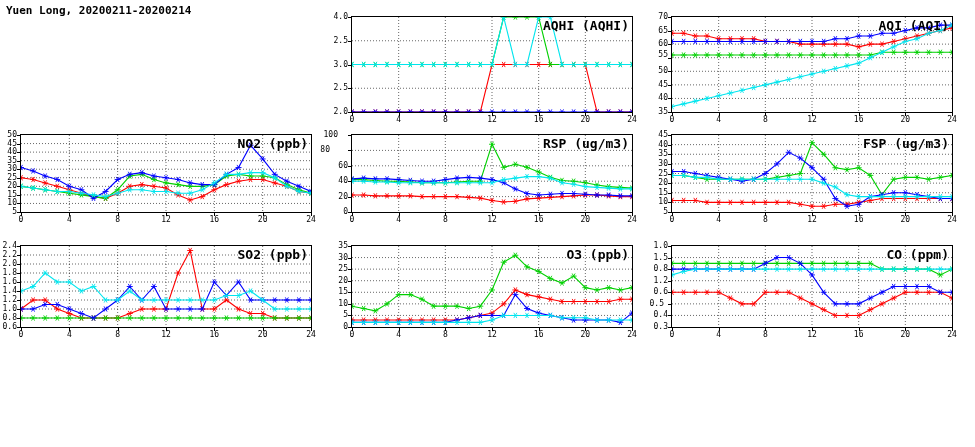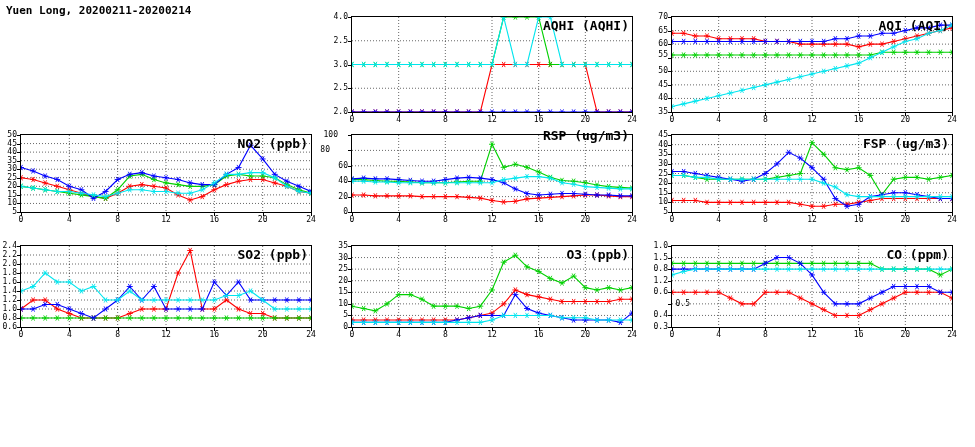--- a/index.html
+++ b/index.html
@@ -582,21 +582,21 @@
           <path d="M195.33,43.12L201.33,43.12 M196.83,40.52L199.83,45.72 M199.83,40.52L196.83,45.72" stroke="#00e5ee" stroke-width="0.9" fill="none"></path>
           <path d="M207.00,47.74L213.00,47.74 M208.50,45.14L211.50,50.34 M211.50,45.14L208.50,50.34" stroke="#00e5ee" stroke-width="0.9" fill="none"></path>
           <path d="M218.67,49.28L224.67,49.28 M220.17,46.68L223.17,51.88 M223.17,46.68L220.17,51.88" stroke="#00e5ee" stroke-width="0.9" fill="none"></path>
           <path d="M230.33,51.59L236.33,51.59 M231.83,48.99L234.83,54.19 M234.83,48.99L231.83,54.19" stroke="#00e5ee" stroke-width="0.9" fill="none"></path>
           <path d="M242.00,52.36L248.00,52.36 M243.50,49.76L246.50,54.96 M246.50,49.76L243.50,54.96" stroke="#00e5ee" stroke-width="0.9" fill="none"></path>
           <path d="M253.67,53.13L259.67,53.13 M255.17,50.53L258.17,55.73 M258.17,50.53L255.17,55.73" stroke="#00e5ee" stroke-width="0.9" fill="none"></path>
           <path d="M265.33,53.90L271.33,53.90 M266.83,51.30L269.83,56.50 M269.83,51.30L266.83,56.50" stroke="#00e5ee" stroke-width="0.9" fill="none"></path>
           <path d="M277.00,53.90L283.00,53.90 M278.50,51.30L281.50,56.50 M281.50,51.30L278.50,56.50" stroke="#00e5ee" stroke-width="0.9" fill="none"></path>
         </svg>
       </div>
-      <div class="plotlabel" style="left: 629px; top: 128px; transform: translateX(-100%);">RSP (ug/m3)</div>
+      <div class="plotlabel" style="left: 629px; top: 136px; transform: translateX(-100%);">RSP (ug/m3)</div>
       <div class="ytick" style="left: 321px; width: 27px; top: 207px;">0</div>
       <div style="position: absolute; left: 348px; top: 212px; width: 3px; height: 1px; background: rgb(0, 0, 0);"></div>
       <div class="ytick" style="left: 321px; width: 27px; top: 191.6px;">20</div>
       <div style="position: absolute; left: 348px; top: 196.6px; width: 3px; height: 1px; background: rgb(0, 0, 0);"></div>
       <div class="ytick" style="left: 321px; width: 27px; top: 176.2px;">40</div>
       <div style="position: absolute; left: 348px; top: 181.2px; width: 3px; height: 1px; background: rgb(0, 0, 0);"></div>
       <div class="ytick" style="left: 321px; width: 27px; top: 160.8px;">60</div>
       <div style="position: absolute; left: 348px; top: 165.8px; width: 3px; height: 1px; background: rgb(0, 0, 0);"></div>
       <div class="ytick" style="left: 303px; width: 27px; top: 145.4px;">80</div>
       <div style="position: absolute; left: 348px; top: 150.4px; width: 3px; height: 1px; background: rgb(0, 0, 0);"></div>
@@ -1200,21 +1200,21 @@
           <path d="M253.67,23.14L259.67,23.14 M255.17,20.54L258.17,25.74 M258.17,20.54L255.17,25.74" stroke="#00e5ee" stroke-width="0.9" fill="none"></path>
           <path d="M265.33,23.14L271.33,23.14 M266.83,20.54L269.83,25.74 M269.83,20.54L266.83,25.74" stroke="#00e5ee" stroke-width="0.9" fill="none"></path>
           <path d="M277.00,23.14L283.00,23.14 M278.50,20.54L281.50,25.74 M281.50,20.54L278.50,25.74" stroke="#00e5ee" stroke-width="0.9" fill="none"></path>
         </svg>
       </div>
       <div class="plotlabel" style="left: 949px; top: 247px; transform: translateX(-100%);">CO (ppm)</div>
       <div class="ytick" style="left: 641px; width: 27px; top: 322px;">0.3</div>
       <div style="position: absolute; left: 668px; top: 327px; width: 3px; height: 1px; background: rgb(0, 0, 0);"></div>
       <div class="ytick" style="left: 641px; width: 27px; top: 310.429px;">0.4</div>
       <div style="position: absolute; left: 668px; top: 315.429px; width: 3px; height: 1px; background: rgb(0, 0, 0);"></div>
-      <div class="ytick" style="left: 663px; width: 27px; top: 298.857px;">0.5</div>
+      <div class="ytick" style="left: 637px; width: 27px; top: 298.857px;">0.5</div>
       <div style="position: absolute; left: 668px; top: 303.857px; width: 3px; height: 1px; background: rgb(0, 0, 0);"></div>
       <div class="ytick" style="left: 641px; width: 27px; top: 287.286px;">0.6</div>
       <div style="position: absolute; left: 668px; top: 292.286px; width: 3px; height: 1px; background: rgb(0, 0, 0);"></div>
       <div class="ytick" style="left: 641px; width: 27px; top: 275.714px;">1.2</div>
       <div style="position: absolute; left: 668px; top: 280.714px; width: 3px; height: 1px; background: rgb(0, 0, 0);"></div>
       <div class="ytick" style="left: 641px; width: 27px; top: 264.143px;">0.8</div>
       <div style="position: absolute; left: 668px; top: 269.143px; width: 3px; height: 1px; background: rgb(0, 0, 0);"></div>
       <div class="ytick" style="left: 641px; width: 27px; top: 252.571px;">1.5</div>
       <div style="position: absolute; left: 668px; top: 257.571px; width: 3px; height: 1px; background: rgb(0, 0, 0);"></div>
       <div class="ytick" style="left: 641px; width: 27px; top: 241px;">1.0</div>

